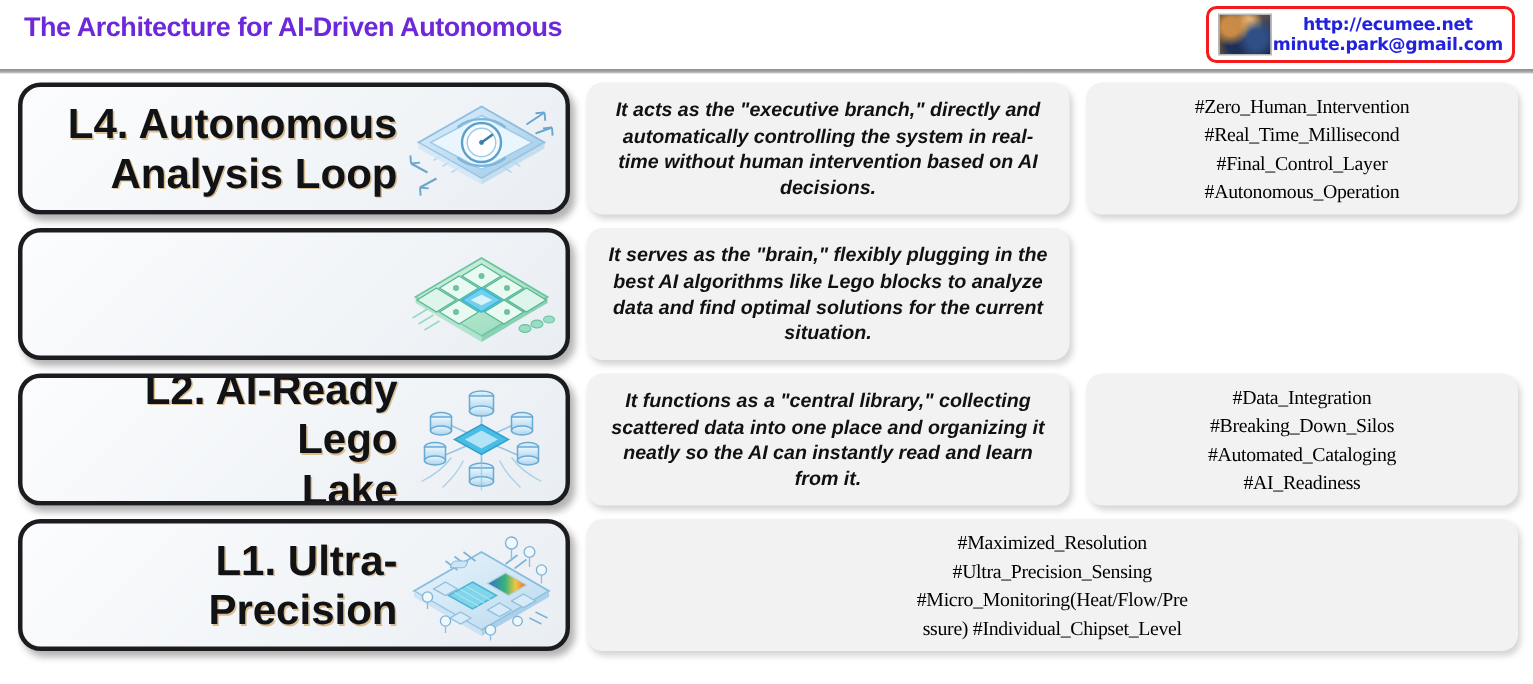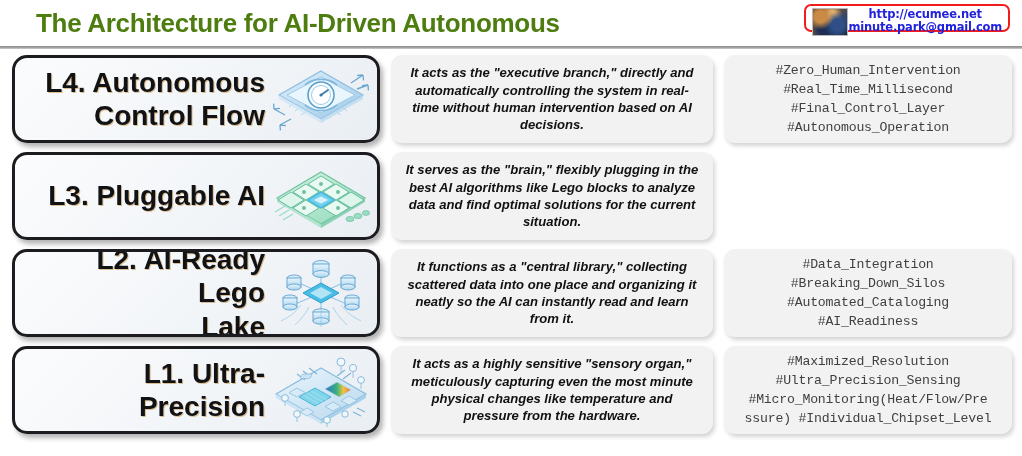--- a/index.html
+++ b/index.html
@@ -17,49 +17,50 @@
   }
 
   
   .header {
     position: relative;
     height: 48px;
     box-sizing: border-box;
   }
   .page-title {
     position: absolute;
-    left: 36px;
+    left: 16px;
     top: 8px;
-    font-size: 26px;
+    font-size: 18px;
     font-weight: bold;
-    color: #4d7c0f;
+    color: #6d28d9;
     letter-spacing: -0.3px;
     white-space: nowrap;
   }
   .divider {
     position: absolute;
     left: 0;
     top: 46px;
     width: 1022px;
     height: 3px;
     background: linear-gradient(to bottom, #8e8e8e 0%, #9d9d9d 45%, #cfcfcf 100%);
   }
 
   
   .contact-badge {
     position: absolute;
     right: 12px;
     top: 4px;
     width: 206px;
-    height: 28px;
+    height: 38px;
     border: 2px solid #f41b1b;
     border-radius: 7px;
     background: #ffffff;
     box-sizing: border-box;
     display: flex;
+    align-items: center;
     padding: 2px 4px;
   }
   .badge-thumb {
     width: 44px;
     height: 28px;
     margin-left: 2px;
     border: 1px solid #b9b9b9;
     box-sizing: border-box;
     background:
       radial-gradient(circle at 22% 30%, #c98b45 0 18%, rgba(201,139,69,0) 40%),
@@ -165,23 +166,23 @@
     border-radius: 11px;
     background: #f2f2f2;
     box-shadow: 2px 3px 4px rgba(0,0,0,0.17);
     box-sizing: border-box;
     display: flex;
     align-items: center;
     justify-content: center;
     padding: 4px 6px;
   }
   .tags-text {
-    font-family: Liberation Mono, monospace;
+    font-family: Liberation Serif, serif;
     font-size: 13.2px;
-    color: #404040;
+    color: #000000;
     text-align: center;
     line-height: 1.45;
     white-space: pre-line;
     letter-spacing: -0.2px;
   }
 </style>
 </head>
 <body>
 
 <div class="header">
@@ -197,21 +198,21 @@
 
   <div class="divider"></div>
 </div>
 
 <div class="rows">
 
   <div class="row">
     <div class="layer-card">
       <div class="layer-label">
         <span>L4. Autonomous</span><br>
-        <span>Control Flow</span>
+        <span>Analysis Loop</span>
       </div>
       <div class="layer-icon">
         <svg width="100" height="80" viewBox="0 0 100 80">
           <defs>
             <linearGradient id="g4a" x1="0" y1="0" x2="1" y2="1">
               <stop offset="0%" stop-color="#dff0fb"></stop>
                 <stop offset="100%" stop-color="#9ec9e8"></stop>
             </linearGradient>
           </defs>
           <g stroke="#6aa7d0" stroke-width="1" fill="none">
@@ -244,21 +245,21 @@
       <div class="tags-text">#Zero_Human_Intervention
 #Real_Time_Millisecond
 #Final_Control_Layer
 #Autonomous_Operation</div>
     </div>
   </div>
 
   <div class="row">
     <div class="layer-card">
       <div class="layer-label">
-        <span>L3. Pluggable AI</span><br>
+        <br>
       </div>
       <div class="layer-icon">
         <svg width="100" height="80" viewBox="0 0 100 80">
           <defs>
             <linearGradient id="g3a" x1="0" y1="0" x2="1" y2="1">
               <stop offset="0%" stop-color="#d9f3e4"></stop>
                 <stop offset="100%" stop-color="#8fd9b8"></stop>
             </linearGradient>
           </defs>
           <polygon points="50,16 94,42 50,68 6,42" fill="url(#g3a)" stroke="#6ec4a0" stroke-width="1.2"></polygon>
@@ -420,23 +421,20 @@
           <g stroke="#8cbfdf" stroke-width="0.9" fill="none">
             <path d="M70 16 L70 24 M82 21.6 L82 28 M90 33.4 L90 39 M14 51.4 L14 56 M26 67.4 L26 72 M56 73.4 L56 77"></path>
           </g>
           <g fill="#cbe5f5" stroke="#86bcdf" stroke-width="0.7">
             <rect x="44" y="24" width="10" height="4.5" rx="1.4" transform="skewX(-28)"></rect>
           </g>
         </svg>
       </div>
     </div>
 
-    <div class="desc-panel">
-      <div class="desc-text">It acts as a highly sensitive "sensory organ," meticulously capturing even the most minute physical changes like temperature and pressure from the hardware.</div>
-    </div>
 
     <div class="tags-panel">
       <div class="tags-text">#Maximized_Resolution
 #Ultra_Precision_Sensing
 #Micro_Monitoring(Heat/Flow/Pre
 ssure) #Individual_Chipset_Level</div>
     </div>
   </div>
 
 </div>

